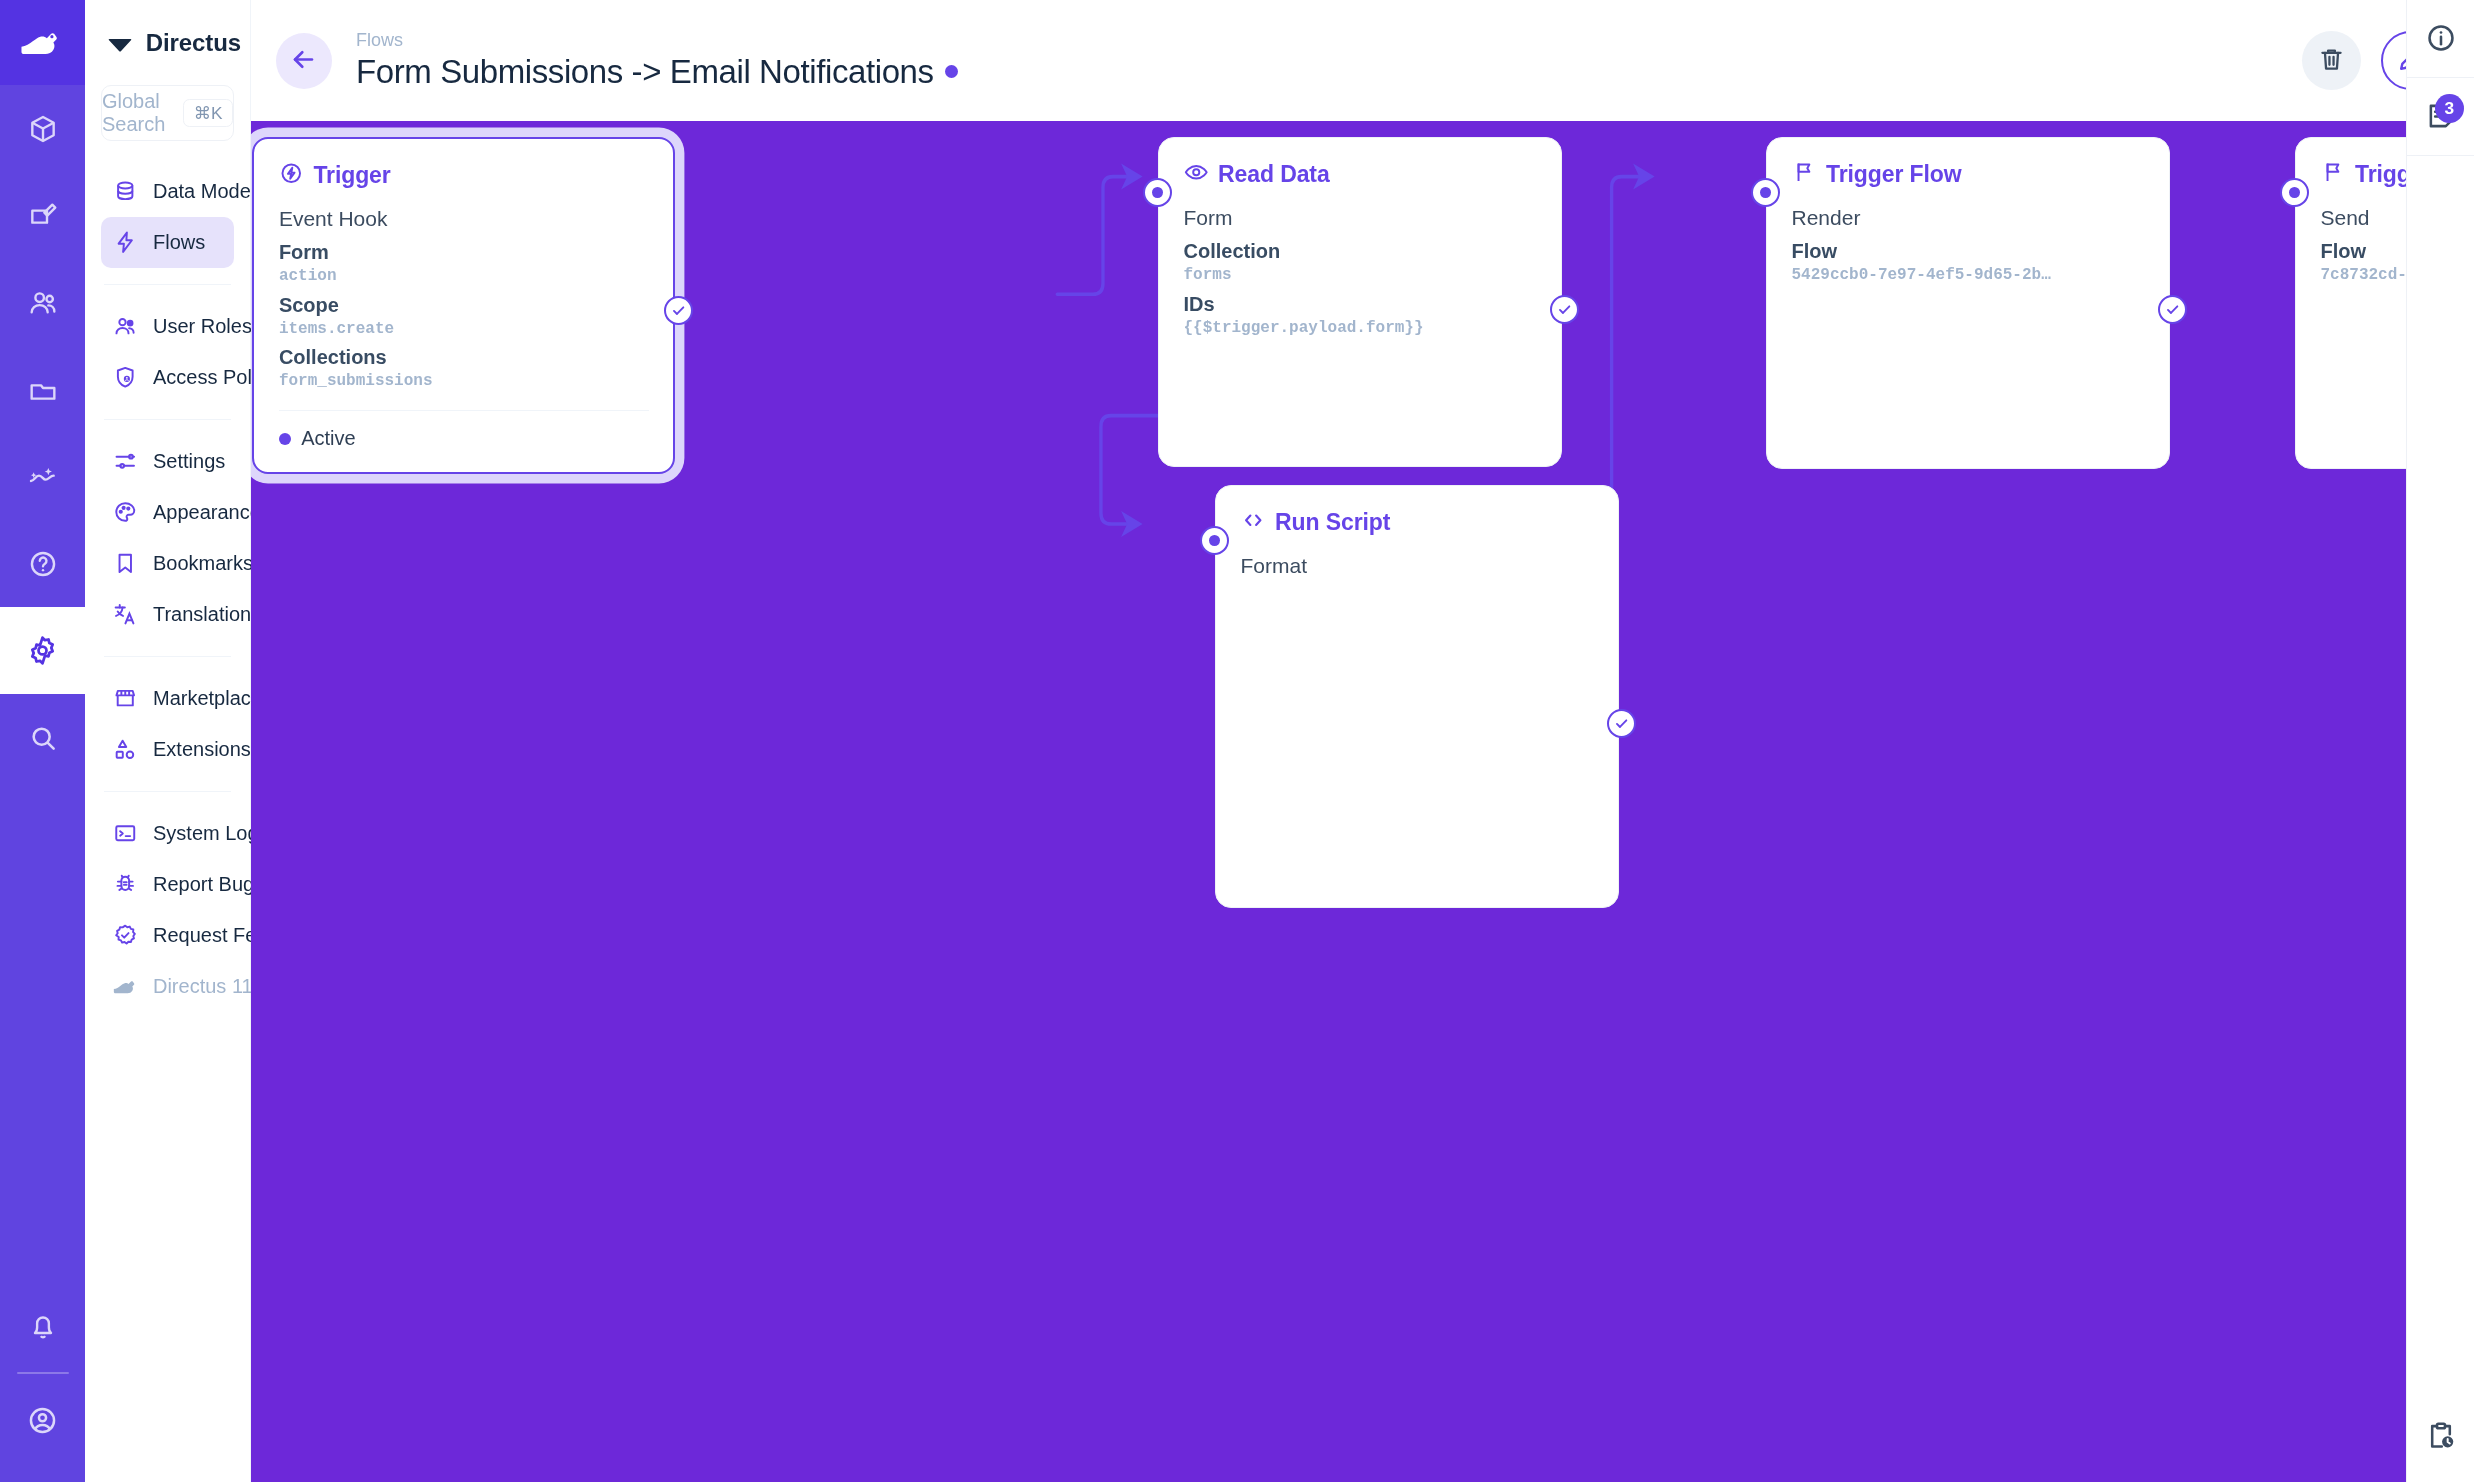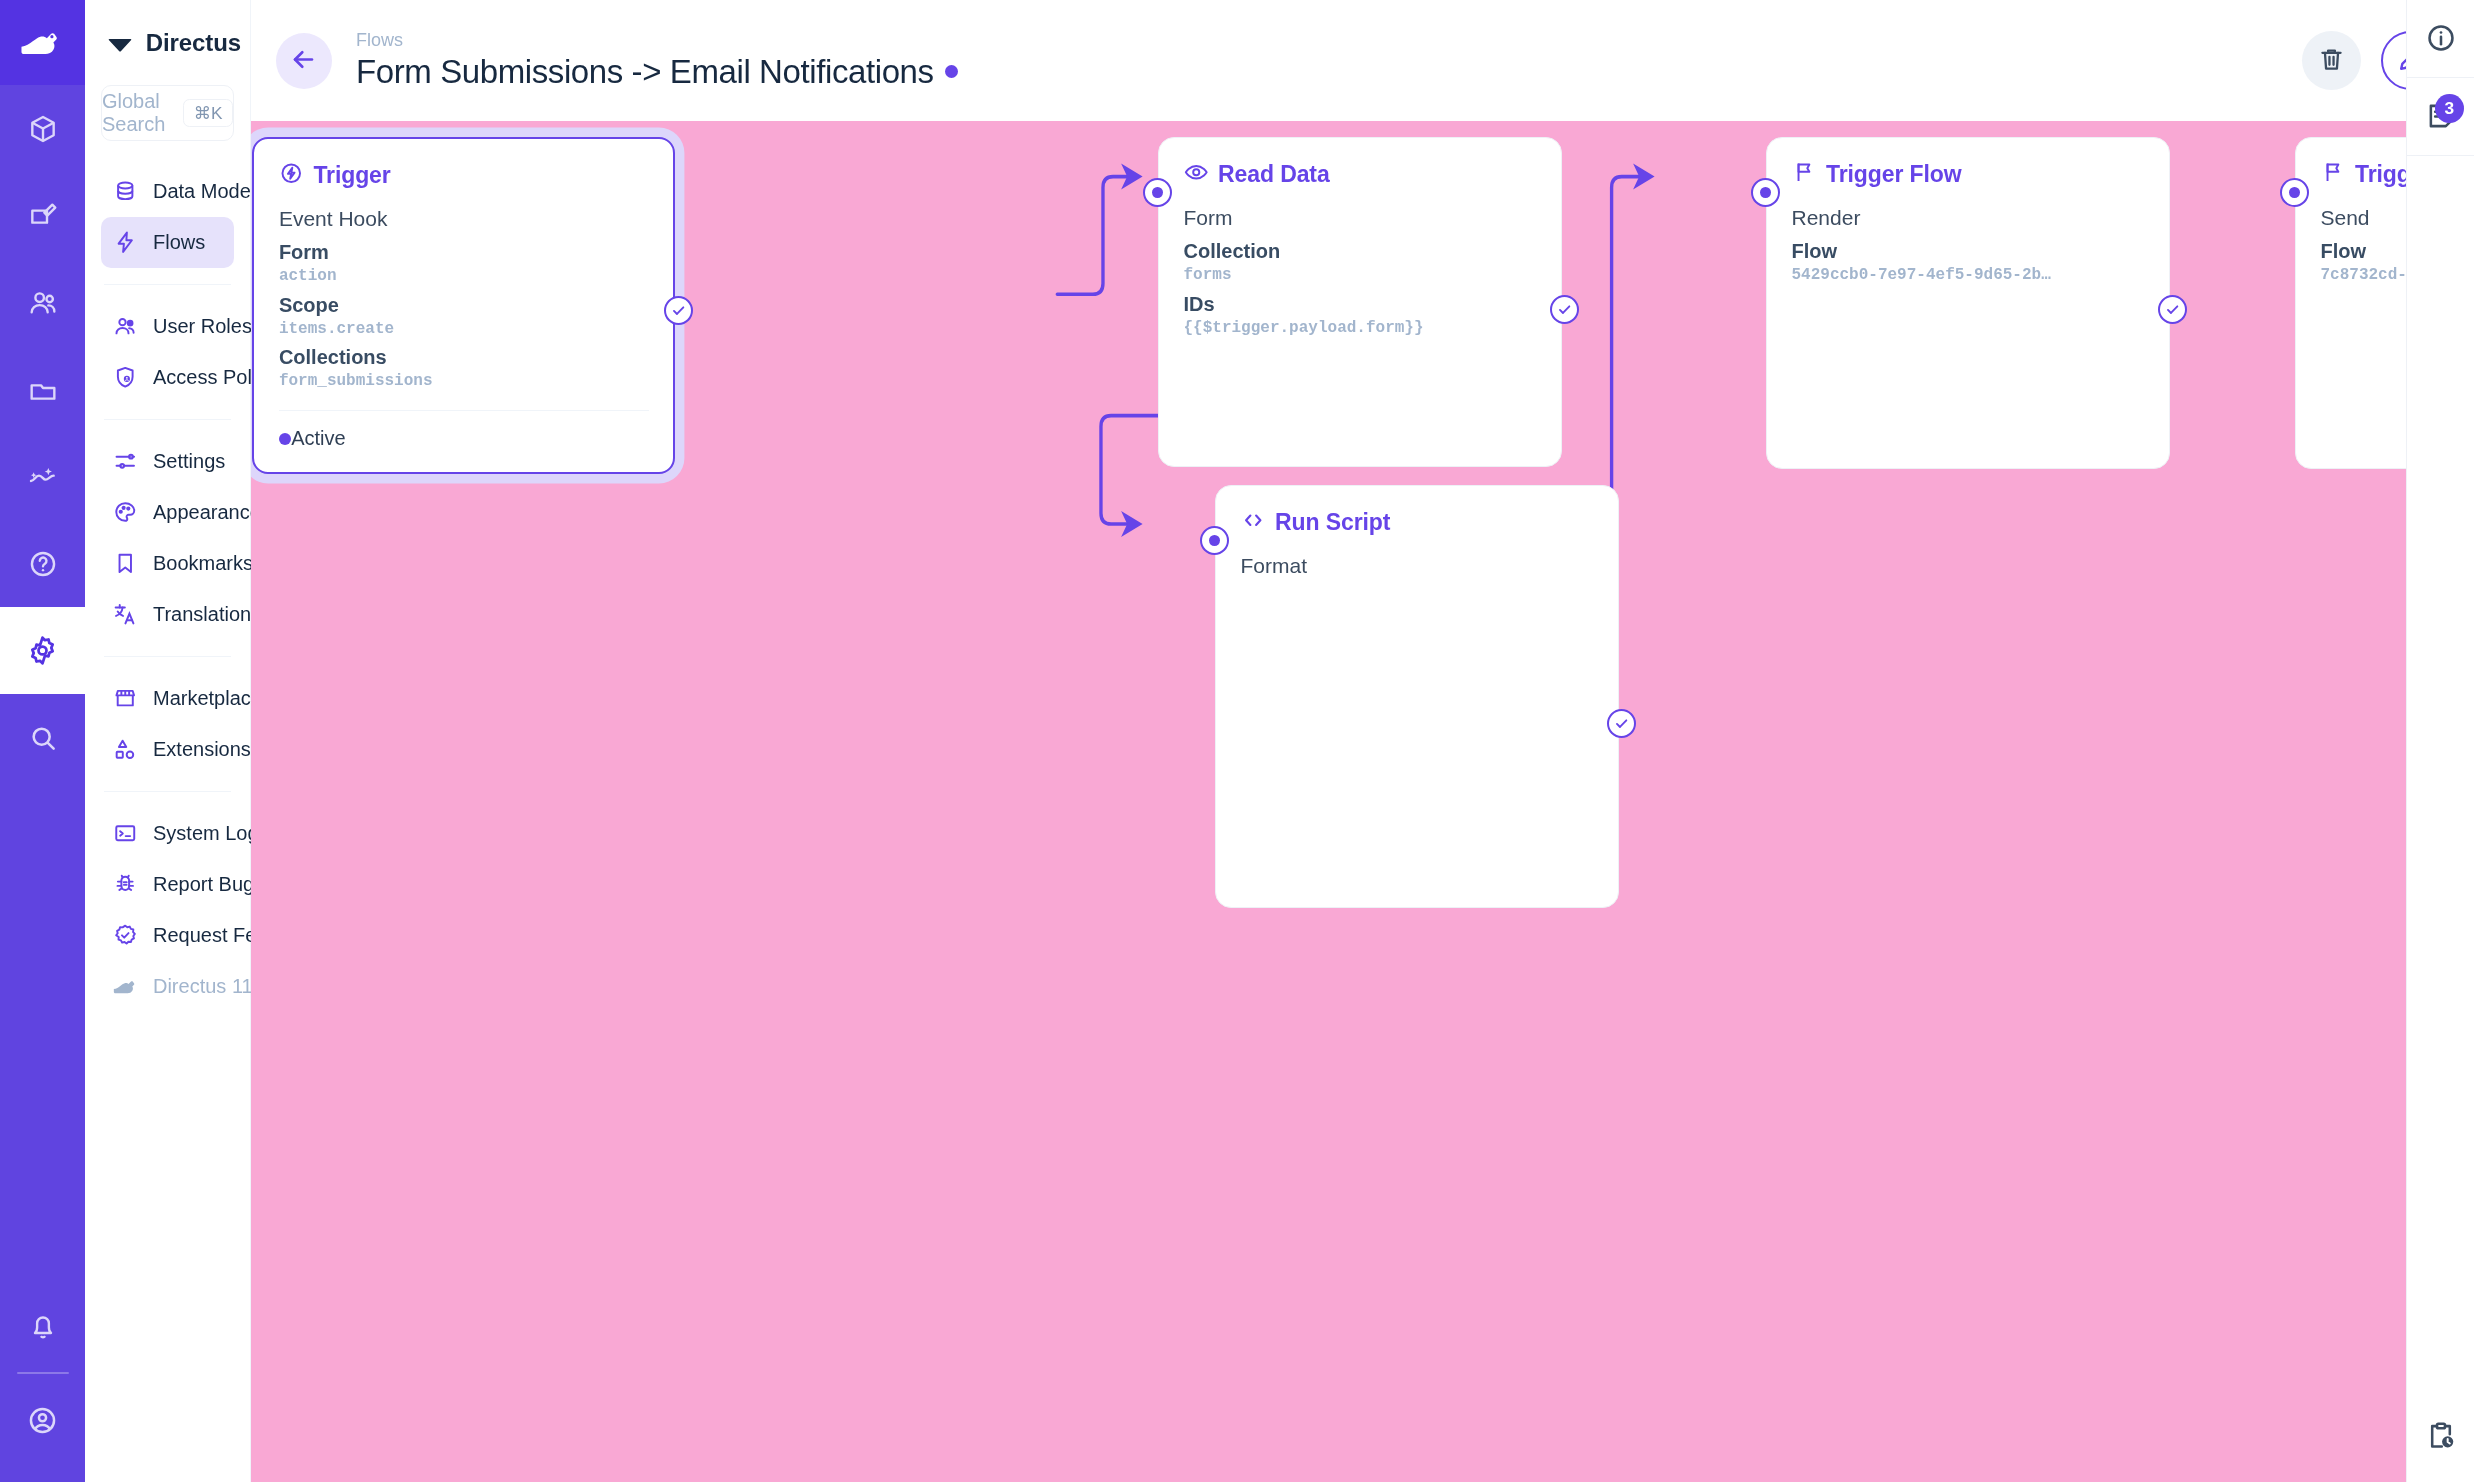--- a/index.html
+++ b/index.html
@@ -83,21 +83,21 @@
   .title-dot { width: 13px; height: 13px; border-radius:50%; background:#6644e8; }
   .hdr-actions { margin-left:auto; display:flex; align-items:center; gap: 20px; }
   .hdr-btn {
     width: 59px; height: 59px; border-radius: 50%; display:flex; align-items:center;
     justify-content:center; cursor:pointer;
   }
   .hdr-btn.gray { background:#eef2f7; }
   .hdr-btn.outline { border: 2.2px solid #6644e8; }
 
   
-  .canvas { position:absolute; inset: 121px 0 0 0; background:#f9a8d4; overflow:hidden; }
+  .canvas { position:absolute; inset: 121px 0 0 0; background:#6d28d9; overflow:hidden; }
   .edges { position:absolute; inset:0; width:100%; height:100%; pointer-events:none; }
 
   .node {
     position:absolute; background:#fff; border: 1.4px solid #eef1f6; border-radius: 16px;
     width: 404px; padding: 21.7px 24.5px; cursor: pointer;
   }
   .node.selected {
     border: 2.2px solid #6644e8;
     box-shadow: 0 0 0 9.4px #ddd6fb;
   }
@@ -106,21 +106,21 @@
     font-size: 23px; font-weight: 700; margin-bottom: 16px; letter-spacing:-0.1px;
   }
   .node-sub { font-size: 21px; color:#3c4c60; margin-bottom: 10px; }
   .fld-k { font-size: 20px; font-weight: 700; color:#384c63; margin-top: 8.7px; }
   .fld-v {
     font-family: "Liberation Mono", monospace; font-size: 16px; color:#a2b5cd;
     margin-top: 2.9px; white-space: nowrap; overflow:hidden; text-overflow: ellipsis; font-weight: bold;
   }
   .node-foot {
     border-top: 1.4px solid #f0f4f9; margin-top: 20px; padding-top: 16px;
-    display:flex; align-items:center; gap: 0;
+    display:flex; align-items:center; gap: 10px;
   }
   .node-foot-dot { width: 12.3px; height: 12.3px; border-radius:50%; background:#6644e8; }
   .node-foot-txt { font-size: 20px; color:#2f3f54; }
   .node-body-pad { height: 108px; }
 
   
   .port {
     position:absolute; width: 29px; height: 29px; border-radius:50%;
     border: 2.2px solid #6644e8; background:#fff;
     display:flex; align-items:center; justify-content:center; z-index: 12; cursor:pointer;

